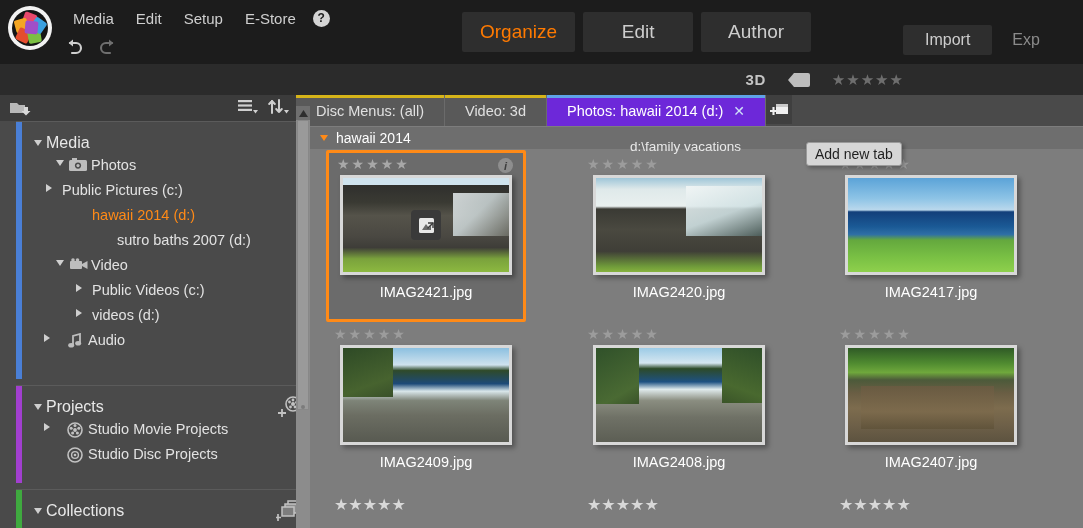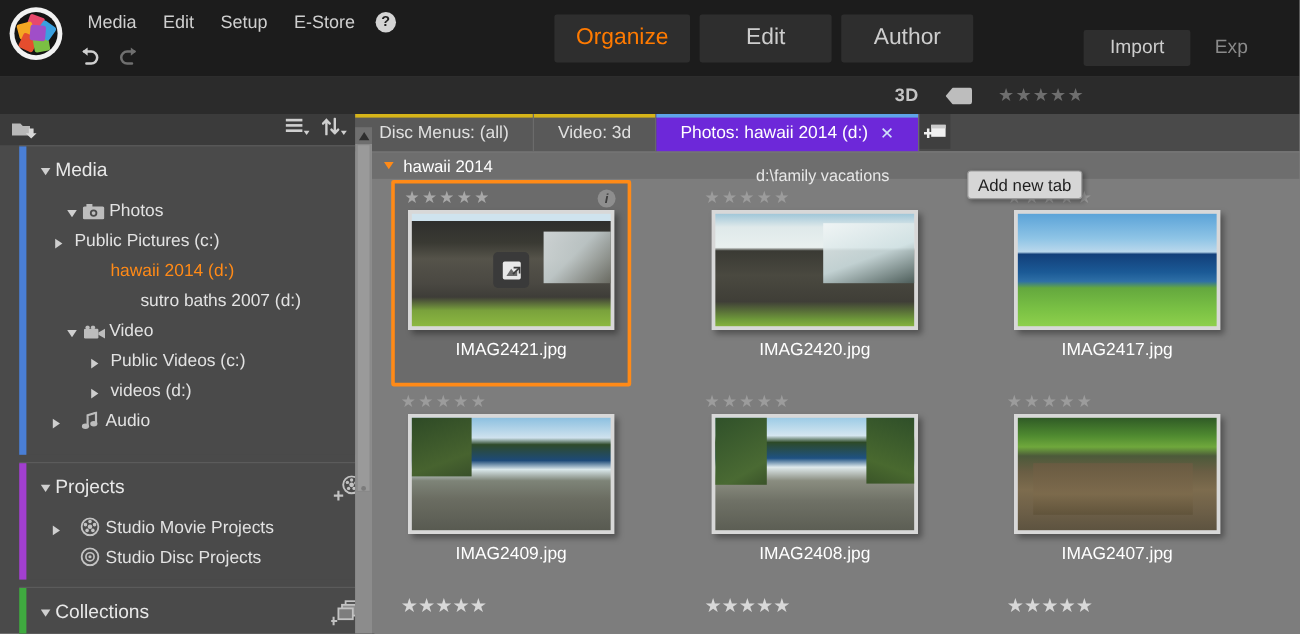--- a/index.html
+++ b/index.html
@@ -92,21 +92,21 @@
   .sb-header .folder-dl{ margin-left:9px; display:flex; align-items:center; }
   .sb-header-right{ position:absolute; right:6px; top:0; height:26px;
     display:flex; align-items:center; gap:10px; }
 
   .sb-panel{ position:absolute; left:16px; width:296px; background:#4a4a4a;
      border-top:1px solid #5b5b5b; }
   .accent{ position:absolute; left:0; top:0; width:6px; height:100%; }
   .sb-panel .body{ padding:6px 0 6px 0; }
 
   .sb-row{
-    height:25px; display:flex; align-items:flex-end;
+    height:25px; display:flex; align-items:flex-start;
     font-size:14.5px; color:#e2e2e2; white-space:nowrap; cursor:default;
   }
   .sb-row .tw{ width:16px; display:flex; align-items:center; justify-content:center; }
   .sb-row .ic{ width:20px; display:flex; align-items:center; justify-content:center; margin-right:3px; }
   .sb-row.sel span.lb{ color:#ff8a17; }
   .sb-row .lb{ line-height:1; }
   .sec-title{ font-size:16px; color:#e8e8e8; }
   .sec-head{ height:30px; display:flex; align-items:center; position:relative; }
   .sec-head .act{ position:absolute; right:10px; top:4px; }
 

